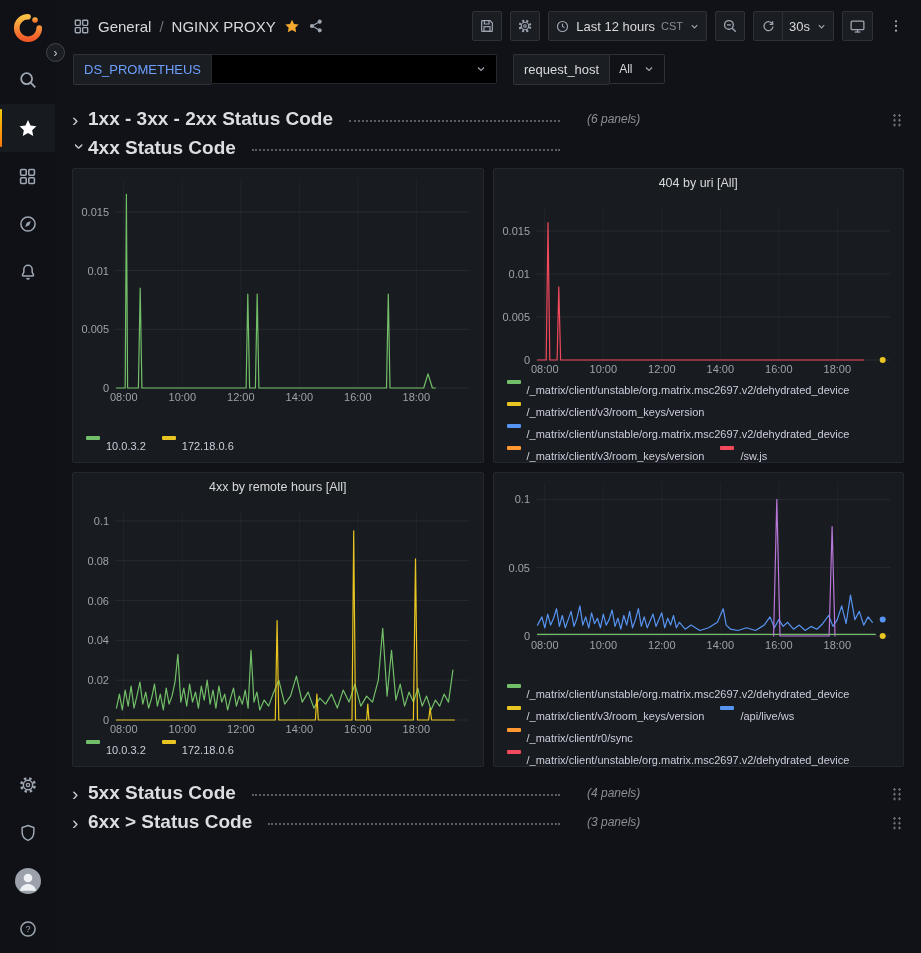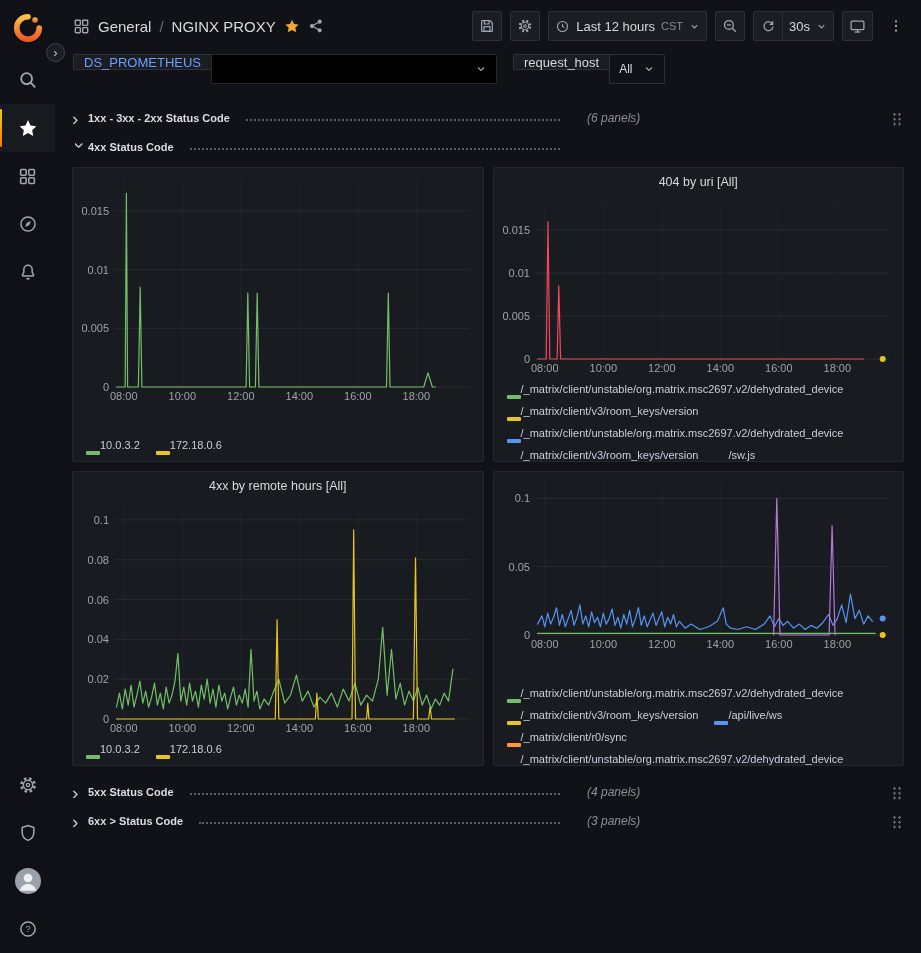--- a/index.html
+++ b/index.html
@@ -36,50 +36,50 @@
   .tb-btn .white { color:#d8d9da; }
   .tz { font-size:11px; color:#878e97;text-align:center; }
   .group { display:flex; }
   .group .tb-btn:first-child { border-radius:2px 0 0 2px; }
   .group .tb-btn:last-child { border-radius:0 2px 2px 0; border-left:none; }
   .kebab-btn { background:transparent; border:none; }
 
   
   .submenu { display:flex; align-items:center; padding:2px 16px 10px 18px; gap:16px; flex:none; }
   .var-pair { display:flex; }
-  .var-label { height:16px; display:flex; align-items:center; padding:0 10px; background:#1a1d22; border:1px solid #2e3138;
+  .var-label { height:31px; display:flex; align-items:center; padding:0 10px; background:#1a1d22; border:1px solid #2e3138;
     border-right:none; border-radius:2px 0 0 2px; font-size:13px; font-weight:500; }
   .var-label.blue { color:#6e9fff; }
   .var-select { height:30px; display:flex; align-items:center; gap:10px; padding:0 9px; background:#111217;
     border:1px solid #2e3138; border-radius:0 2px 2px 0; font-size:12px; color:#d8d9da; cursor:pointer; }
   .var-select.blackout { background:#000000; width:286px; justify-content:flex-end; border-color:#26282e; }
 
   
   .dash { flex:1; padding:8px 17px 0 17px; overflow:hidden; }
   .row-h { height:26px; display:flex; align-items:center; margin:3px 0; cursor:pointer; }
   .row-left { display:flex; align-items:center; width:488px; flex:none; }
   .chev { color:#c7ccd3; font-size:19px; line-height:1; width:16px; display:inline-block; text-align:left; flex:none; }
   .chev.open { transform:rotate(90deg) translateX(1px); transform-origin:45% 55%; }
-  .row-title { font-size:11px; font-weight:700; color:#dcdde0; margin-right:16px; white-space:nowrap; }
+  .row-title { font-size:19px; font-weight:700; color:#dcdde0; margin-right:16px; white-space:nowrap; }
   .leader { flex:1; height:0; border-bottom:2px dotted #585d66; transform:translateY(2px); }
   .row-count { font-size:12px; font-style:italic; color:#8a8e96; margin-left:27px; white-space:nowrap; }
   .row-sp { flex:1; }
   .drag { width:10px; height:15px; flex:none; margin-right:2px; cursor:grab;
     background-image:radial-gradient(circle, #6a6e76 1.1px, transparent 1.4px); background-size:5px 4.8px; background-position:0 1px; }
 
   .panel-grid { display:grid; grid-template-columns:1fr 1fr; gap:9px; margin:7px 0 13px 0; }
   .panel { height:295px; background:#181b1f; border:1px solid #25272e; border-radius:2px; display:flex; flex-direction:column; min-width:0; }
   .panel-title { height:28px; flex:none; display:flex; align-items:center; justify-content:center;
     font-size:12.5px; font-weight:500; color:#d8d9da; cursor:move; }
   .chart { flex:1; min-height:0; position:relative; }
   .legend { flex:none; display:flex; flex-wrap:wrap; align-content:flex-start; column-gap:16px; row-gap:2px;
     padding:2px 8px 4px 13px; overflow:hidden; }
   .legend.single { height:28px; }
   .legend.multi { height:84px; }
-  .li { display:inline-flex; align-items:flex-end; gap:0; font-size:11px; color:#ccccdc; white-space:nowrap; line-height:20px; cursor:pointer; }
+  .li { display:inline-flex; align-items:flex-start; gap:6px; font-size:11px; color:#ccccdc; white-space:nowrap; line-height:20px; cursor:pointer; }
   .sw { width:14px; height:4px; border-radius:1px; display:inline-block; flex:none; }
 </style>
 </head>
 <body>
 
 <div class="app">
 
   <aside class="sidebar">
     <div class="s-item logo">
       <svg width="30" height="30" viewBox="0 0 32 32">

